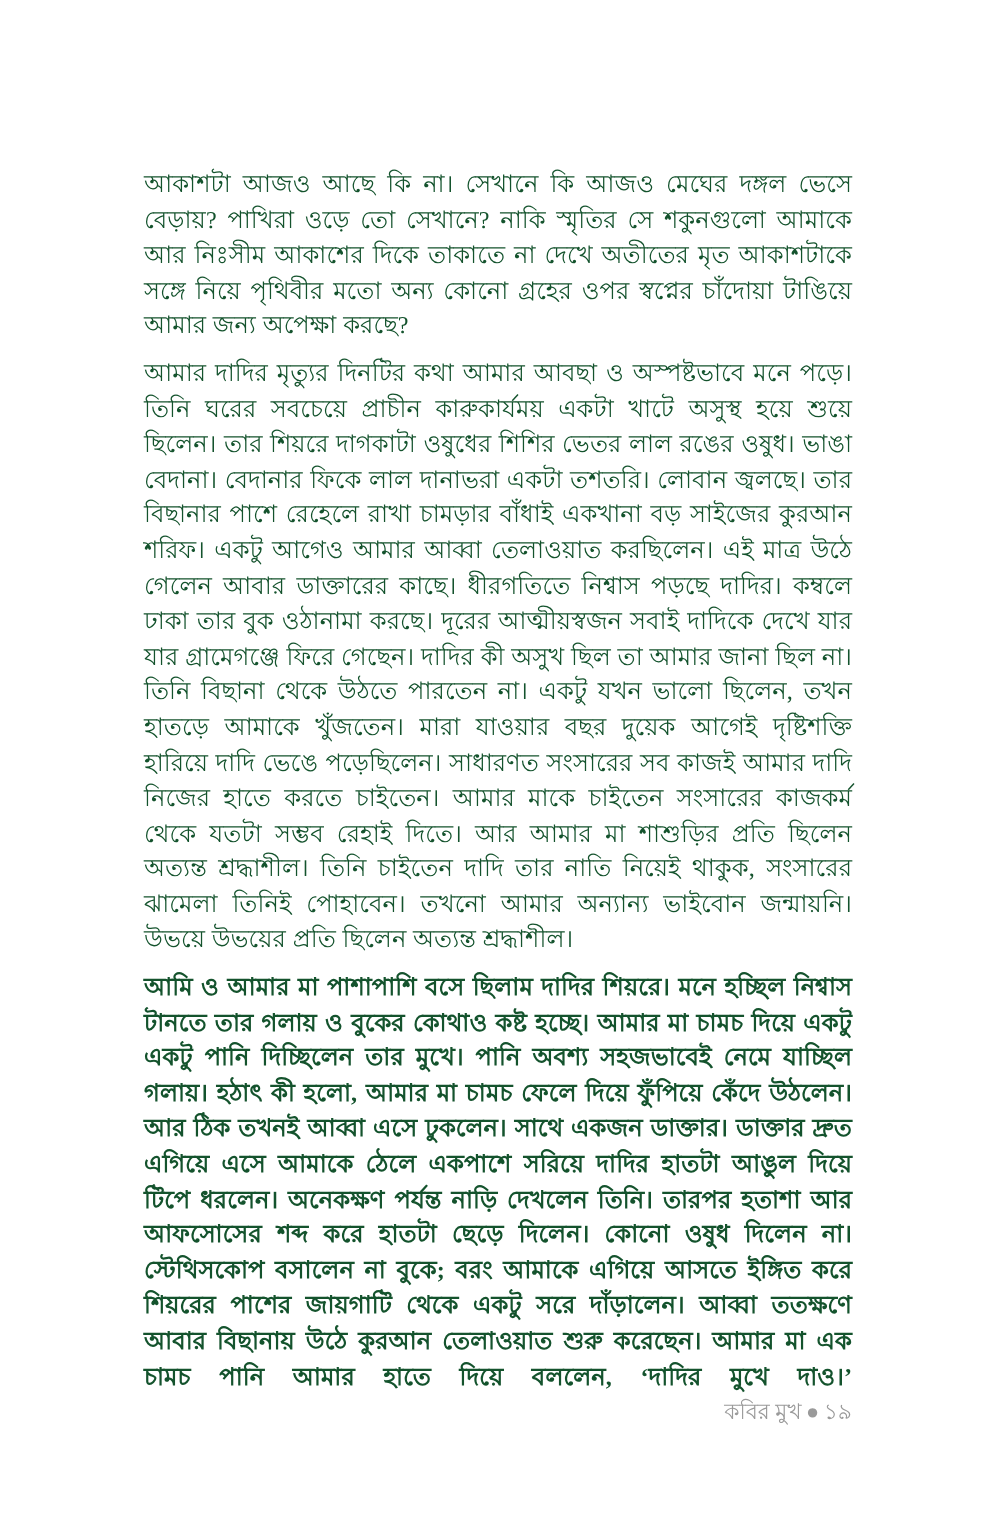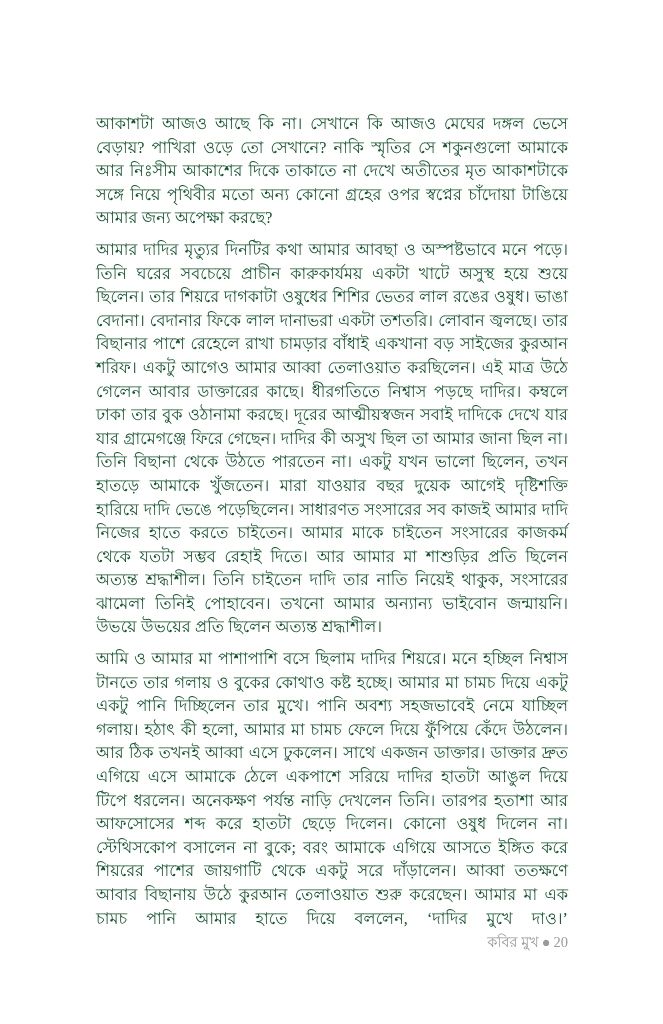--- a/index.html
+++ b/index.html
@@ -40,20 +40,21 @@
     font-size: 16.1px;
     line-height: 23.6px;
     color: #14532d;
     font-family: "Liberation Serif", "DejaVu Serif", serif;
     letter-spacing: 0.05px;
     word-spacing: 0.4px;
     -webkit-font-smoothing: antialiased;
   }
   .para:last-of-type {
     margin-bottom: 0;
+    font-weight: bold;
   }
 
   
   .para.full-justify {
     text-align-last: justify;
   }
 
   .footer {
     position: absolute;
     left: 96px;
@@ -76,16 +77,16 @@
 
 <div class="page">
 
   <div class="text-block">
     <p class="para">আকাশটা আজও আছে কি না। সেখানে কি আজও মেঘের দঙ্গল ভেসে বেড়ায়? পাখিরা ওড়ে তো সেখানে? নাকি স্মৃতির সে শকুনগুলো আমাকে আর নিঃসীম আকাশের দিকে তাকাতে না দেখে অতীতের মৃত আকাশটাকে সঙ্গে নিয়ে পৃথিবীর মতো অন্য কোনো গ্রহের ওপর স্বপ্নের চাঁদোয়া টাঙিয়ে আমার জন্য অপেক্ষা করছে?</p>
     <p class="para">আমার দাদির মৃত্যুর দিনটির কথা আমার আবছা ও অস্পষ্টভাবে মনে পড়ে। তিনি ঘরের সবচেয়ে প্রাচীন কারুকার্যময় একটা খাটে অসুস্থ হয়ে শুয়ে ছিলেন। তার শিয়রে দাগকাটা ওষুধের শিশির ভেতর লাল রঙের ওষুধ। ভাঙা বেদানা। বেদানার ফিকে লাল দানাভরা একটা তশতরি। লোবান জ্বলছে। তার বিছানার পাশে রেহেলে রাখা চামড়ার বাঁধাই একখানা বড় সাইজের কুরআন শরিফ। একটু আগেও আমার আব্বা তেলাওয়াত করছিলেন। এই মাত্র উঠে গেলেন আবার ডাক্তারের কাছে। ধীরগতিতে নিশ্বাস পড়ছে দাদির। কম্বলে ঢাকা তার বুক ওঠানামা করছে। দূরের আত্মীয়স্বজন সবাই দাদিকে দেখে যার যার গ্রামেগঞ্জে ফিরে গেছেন। দাদির কী অসুখ ছিল তা আমার জানা ছিল না। তিনি বিছানা থেকে উঠতে পারতেন না। একটু যখন ভালো ছিলেন, তখন হাতড়ে আমাকে খুঁজতেন। মারা যাওয়ার বছর দুয়েক আগেই দৃষ্টিশক্তি হারিয়ে দাদি ভেঙে পড়েছিলেন। সাধারণত সংসারের সব কাজই আমার দাদি নিজের হাতে করতে চাইতেন। আমার মাকে চাইতেন সংসারের কাজকর্ম থেকে যতটা সম্ভব রেহাই দিতে। আর আমার মা শাশুড়ির প্রতি ছিলেন অত্যন্ত শ্রদ্ধাশীল। তিনি চাইতেন দাদি তার নাতি নিয়েই থাকুক, সংসারের ঝামেলা তিনিই পোহাবেন। তখনো আমার অন্যান্য ভাইবোন জন্মায়নি। উভয়ে উভয়ের প্রতি ছিলেন অত্যন্ত শ্রদ্ধাশীল।</p>
     <p class="para full-justify">আমি ও আমার মা পাশাপাশি বসে ছিলাম দাদির শিয়রে। মনে হচ্ছিল নিশ্বাস টানতে তার গলায় ও বুকের কোথাও কষ্ট হচ্ছে। আমার মা চামচ দিয়ে একটু একটু পানি দিচ্ছিলেন তার মুখে। পানি অবশ্য সহজভাবেই নেমে যাচ্ছিল গলায়। হঠাৎ কী হলো, আমার মা চামচ ফেলে দিয়ে ফুঁপিয়ে কেঁদে উঠলেন। আর ঠিক তখনই আব্বা এসে ঢুকলেন। সাথে একজন ডাক্তার। ডাক্তার দ্রুত এগিয়ে এসে আমাকে ঠেলে একপাশে সরিয়ে দাদির হাতটা আঙুল দিয়ে টিপে ধরলেন। অনেকক্ষণ পর্যন্ত নাড়ি দেখলেন তিনি। তারপর হতাশা আর আফসোসের শব্দ করে হাতটা ছেড়ে দিলেন। কোনো ওষুধ দিলেন না। স্টেথিসকোপ বসালেন না বুকে; বরং আমাকে এগিয়ে আসতে ইঙ্গিত করে শিয়রের পাশের জায়গাটি থেকে একটু সরে দাঁড়ালেন। আব্বা ততক্ষণে আবার বিছানায় উঠে কুরআন তেলাওয়াত শুরু করেছেন। আমার মা এক চামচ পানি আমার হাতে দিয়ে বললেন, ‘দাদির মুখে দাও।’</p>
   </div>
 
   <div class="footer">
-    <span>কবির মুখ</span><span class="dot">●</span><span>20</span>
+    <span>কবির মুখ</span><span class="dot">●</span><span>১৯</span>
   </div>
 
 </div>
 
 </body></html>

